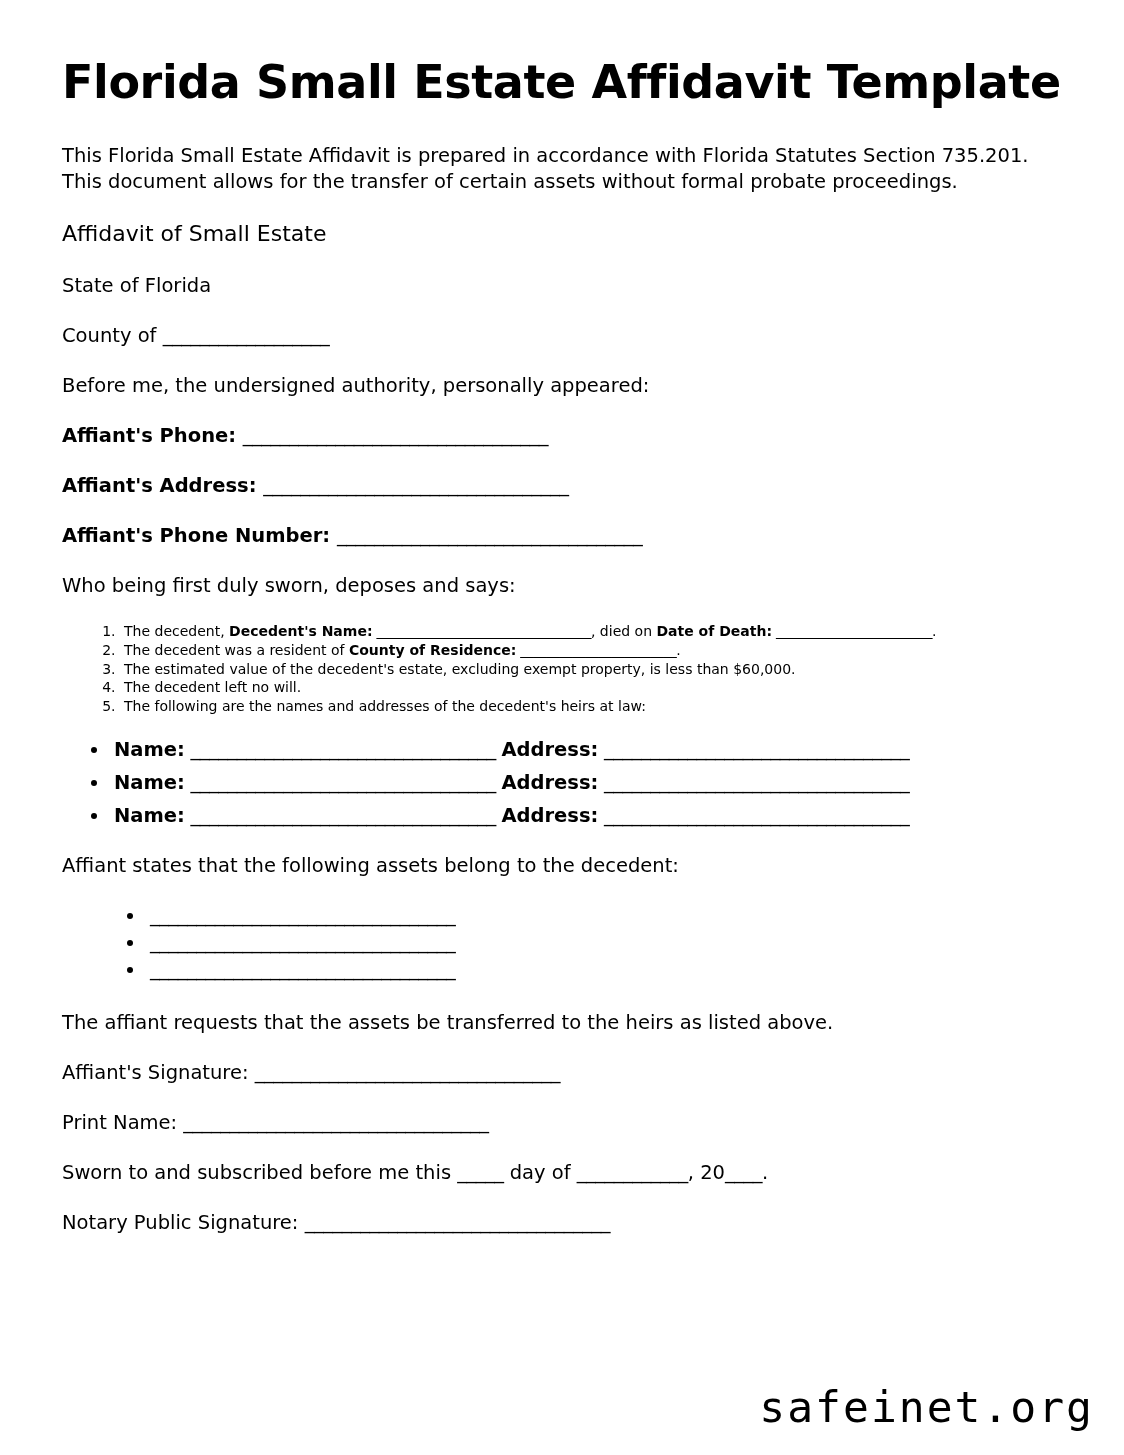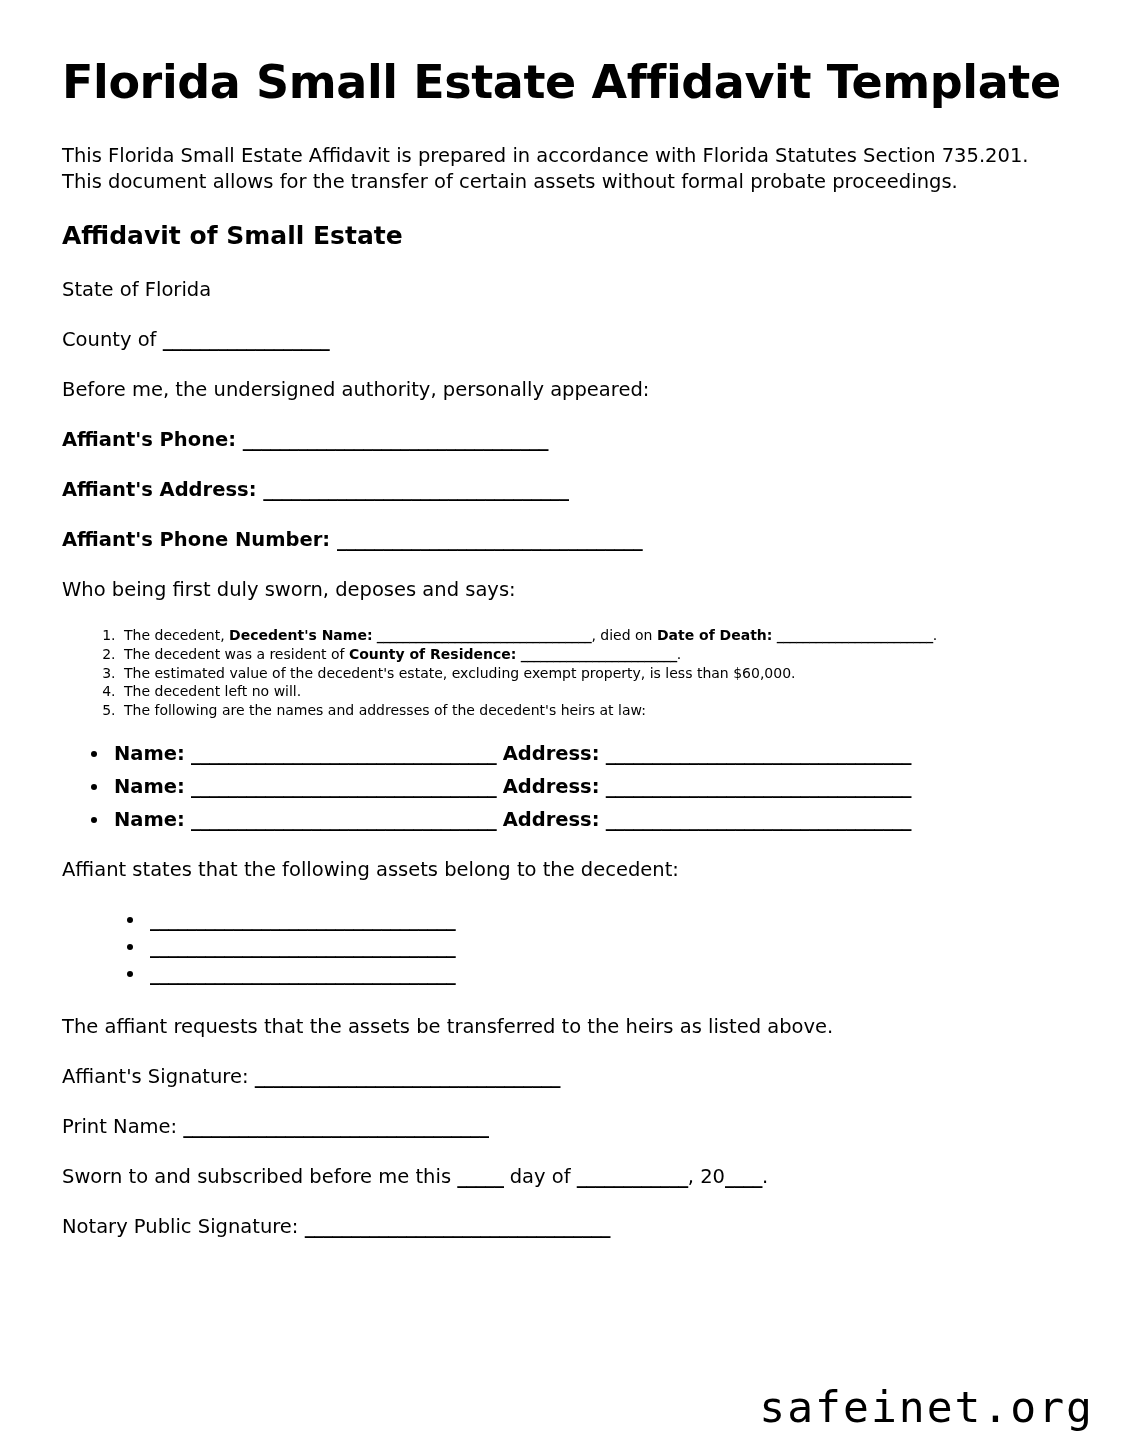--- a/index.html
+++ b/index.html
@@ -31,33 +31,33 @@
     letter-spacing: -0.4px;
     margin: 0 0 34px 0;
   }
   p.para {
     font-size: 19.5px;
     line-height: 1.33;
     margin: 0 0 24px 0;
     max-width: 982px;
   }
   .section-head {
-    font-size: 25px;
-    font-weight: bold;
+    font-size: 22px;
+    font-weight: normal;
     line-height: 1.33;
     margin: 0 0 25px 0;
   }
   .field-line {
     font-size: 19.5px;
     line-height: 1.33;
     margin: 0 0 24px 0;
   }
   .field-line.b { font-weight: bold; }
   .blank {
-    font-weight: bold;
+    font-weight: normal;
     letter-spacing: -0.5px;
   }
   ol.numlist {
     font-size: 14px;
     line-height: 1.33;
     margin: 0 0 22px 0;
     padding-left: 58px;
     max-width: 1005px;
   }
   ol.numlist > li {

